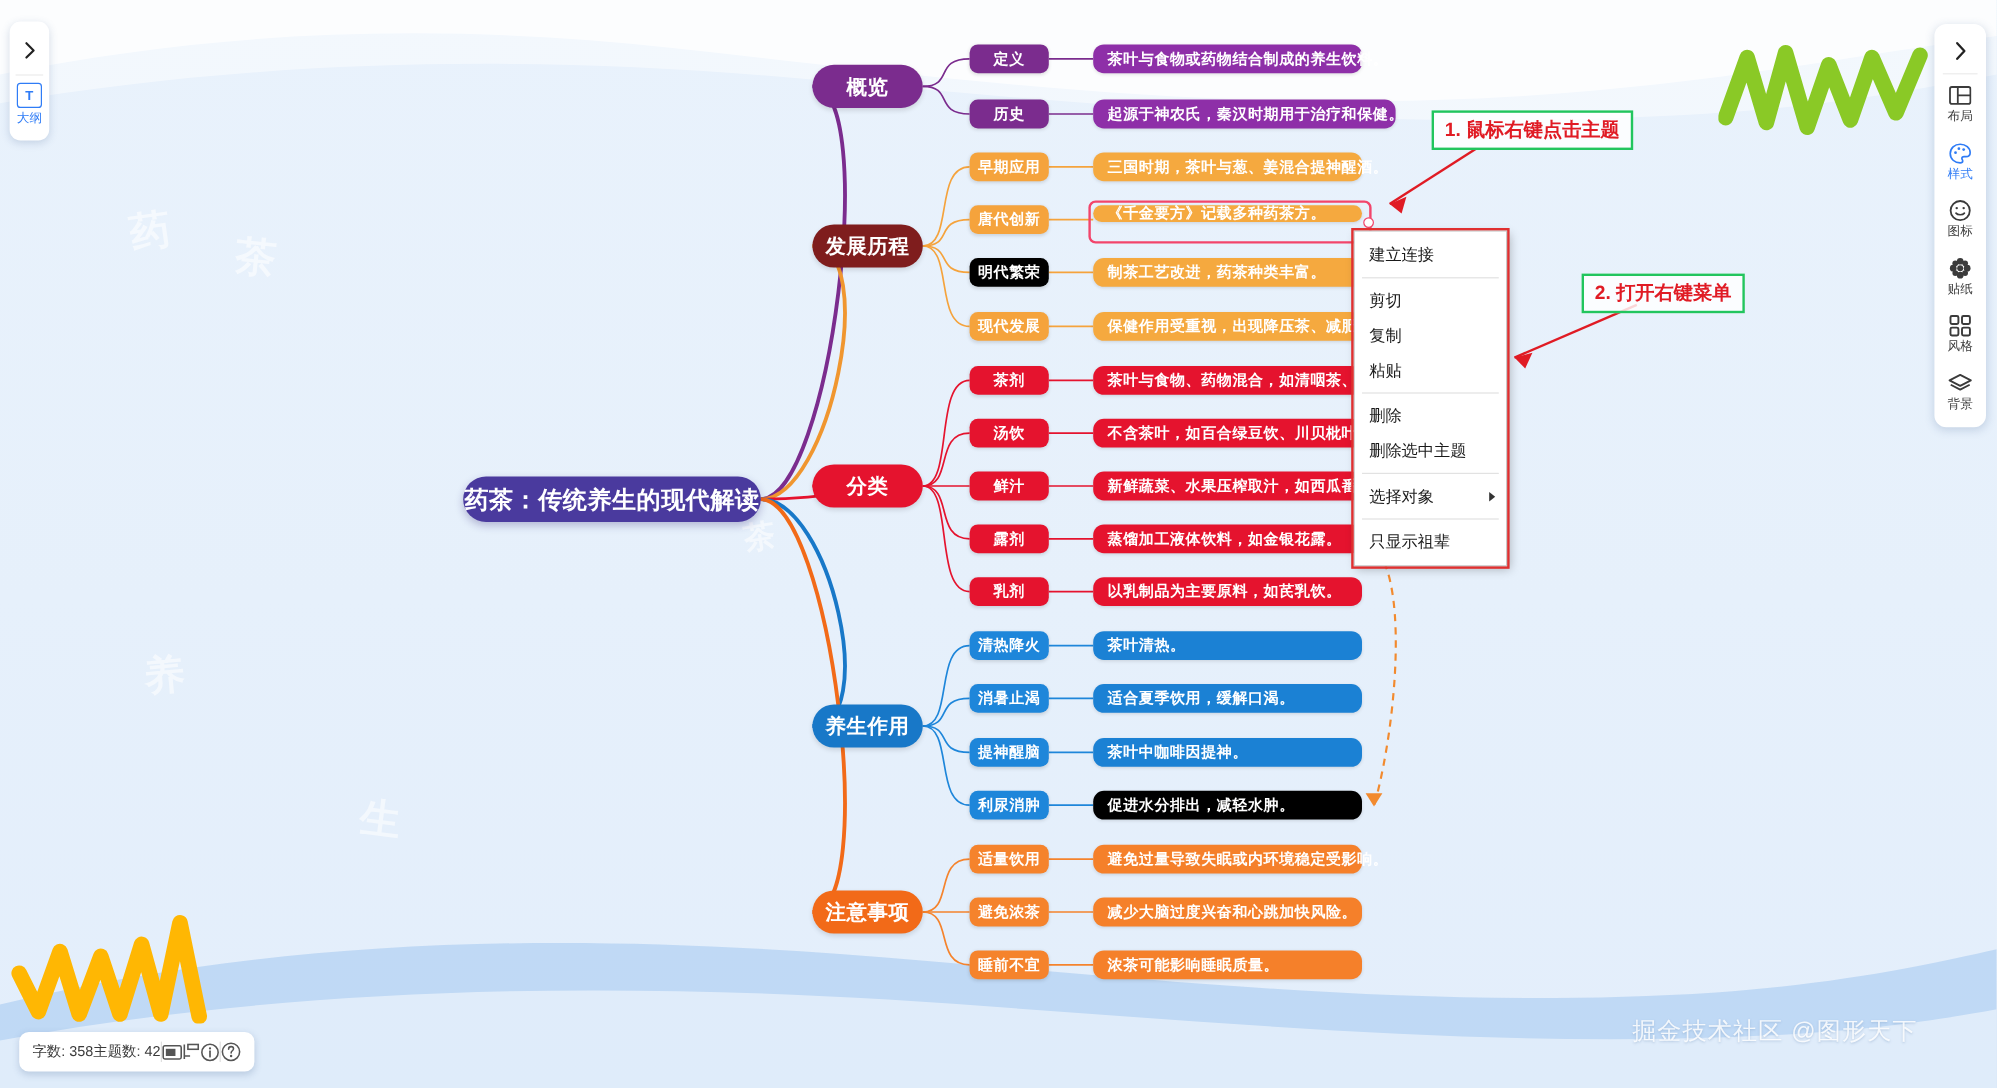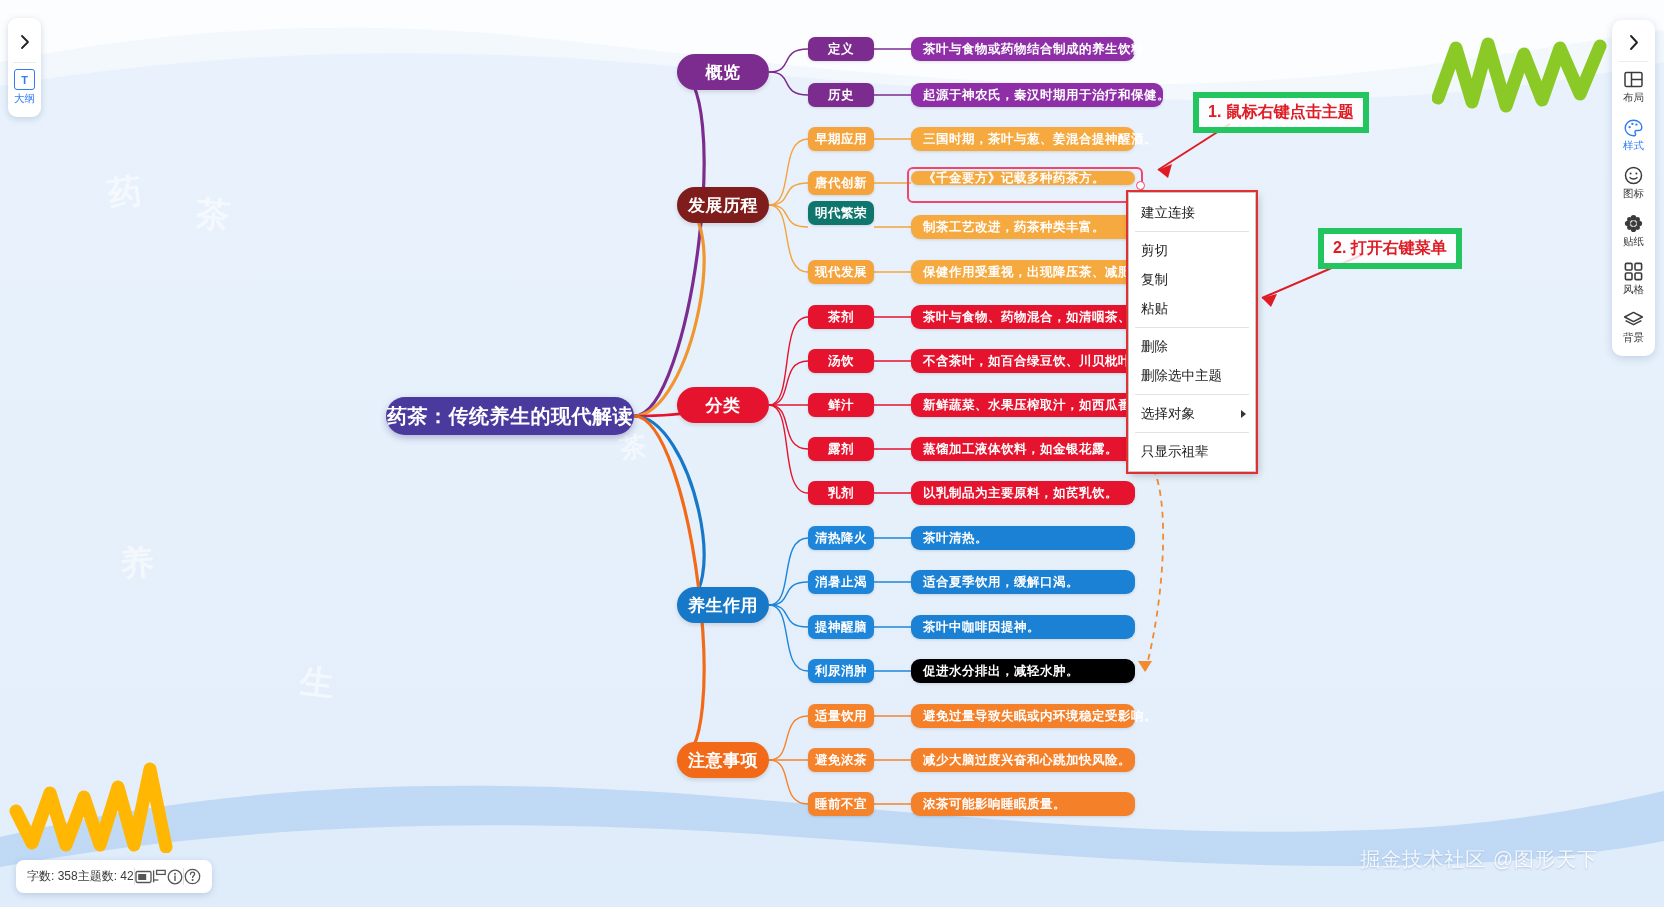--- a/index.html
+++ b/index.html
@@ -45,21 +45,21 @@
     padding:5px 0;font-size:13.5px;color:#1a1a1a;z-index:40;
   }
   #ctx-menu .mi{height:29px;line-height:29px;padding:0 12px;position:relative;cursor:default;}
   #ctx-menu .sep{height:1px;background:#e2e2e2;margin:4px 6px;}
   #ctx-menu .arrow{position:absolute;right:9px;top:11px;width:0;height:0;
     border-left:5px solid #333;border-top:4px solid transparent;border-bottom:4px solid transparent;}
   #ctx-menu .ctx-outline{position:absolute;left:-3px;top:-3px;right:-3px;bottom:-3px;border:2px solid #e03030;pointer-events:none;}
 
   
   .anno{
-    position:absolute;border:6px solid #22c55e;color:#e01b24;background:rgba(255,255,255,.82);
+    position:absolute;border:2px solid #22c55e;color:#e01b24;background:rgba(255,255,255,.82);
     font-size:16px;font-weight:bold;padding:4px 9px;z-index:45;white-space:nowrap;
   }
 
   
   #left-panel{
     position:absolute;left:8px;top:18px;width:33px;
     background:#fff;border-radius:9px;box-shadow:0 2px 7px rgba(60,90,140,.22);
     z-index:30;padding:4px 0;
   }
   #left-panel .lp-row{height:40px;display:flex;align-items:center;justify-content:center;color:#333;font-size:18px;}
@@ -201,21 +201,21 @@
         <span>三国时期，茶叶与葱、姜混合提神醒酒。</span>
       </div>
       <div class="node sub" style="left: 808px; top: 171px; width: 66px; height: 24px; background: rgb(245, 163, 60);">
         <span>唐代创新</span>
       </div>
       <div class="node leaf" style="left: 911px; top: 171px; width: 224px; height: 14px; background: rgb(245, 169, 63); justify-content: flex-start;">
         <span>《千金要方》记载多种药茶方。</span>
       </div>
       <div class="sel-ring" style="left: 907px; top: 167px; width: 232px; height: 32px;"></div>
       <div class="sel-handle" style="left: 1136px; top: 181px;"></div>
-      <div class="node sub" style="left: 808px; top: 201px; width: 66px; height: 24px; background: #0f766e;">
+      <div class="node sub" style="left: 808px; top: 215px; width: 66px; height: 24px; background: #000000;">
         <span>明代繁荣</span>
       </div>
       <div class="node leaf" style="left: 911px; top: 215px; width: 224px; height: 24px; background: rgb(245, 169, 63); justify-content: flex-start;">
         <span>制茶工艺改进，药茶种类丰富。</span>
       </div>
       <div class="node sub" style="left: 808px; top: 260px; width: 66px; height: 24px; background: rgb(245, 163, 60);">
         <span>现代发展</span>
       </div>
       <div class="node leaf" style="left: 911px; top: 260px; width: 224px; height: 24px; background: rgb(245, 169, 63); justify-content: flex-start;">
         <span>保健作用受重视，出现降压茶、减肥茶等。</span>

